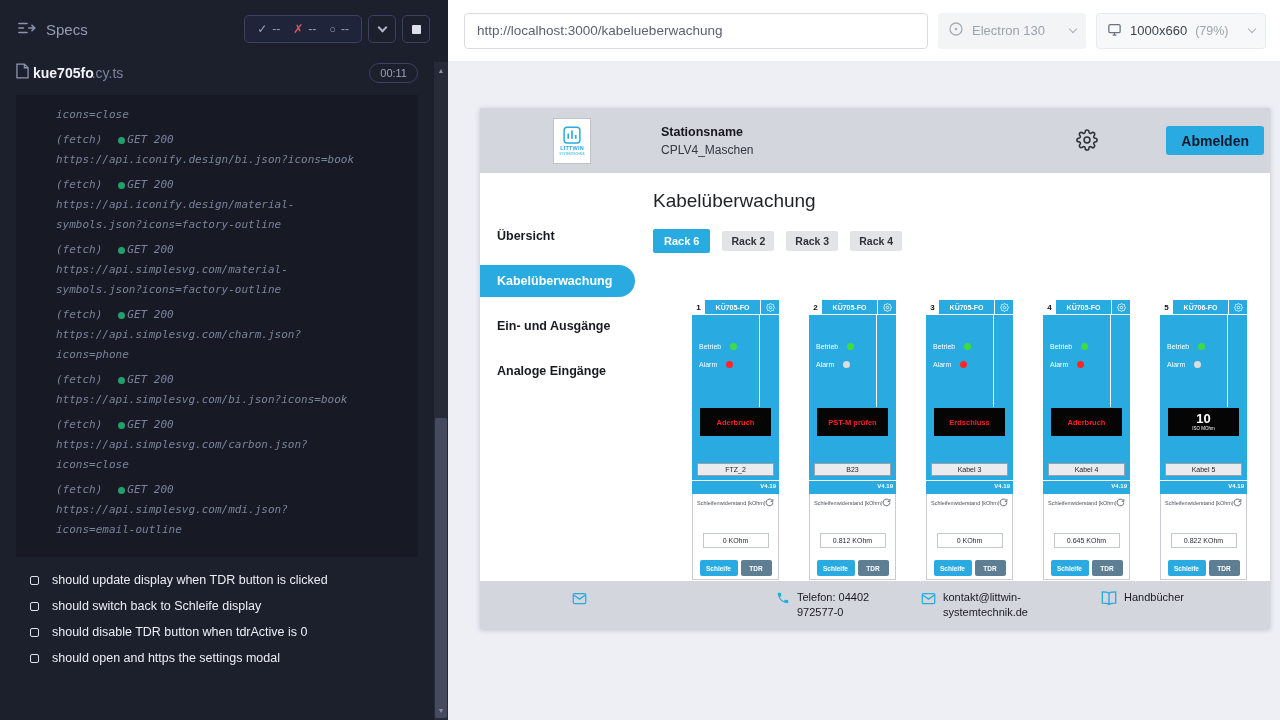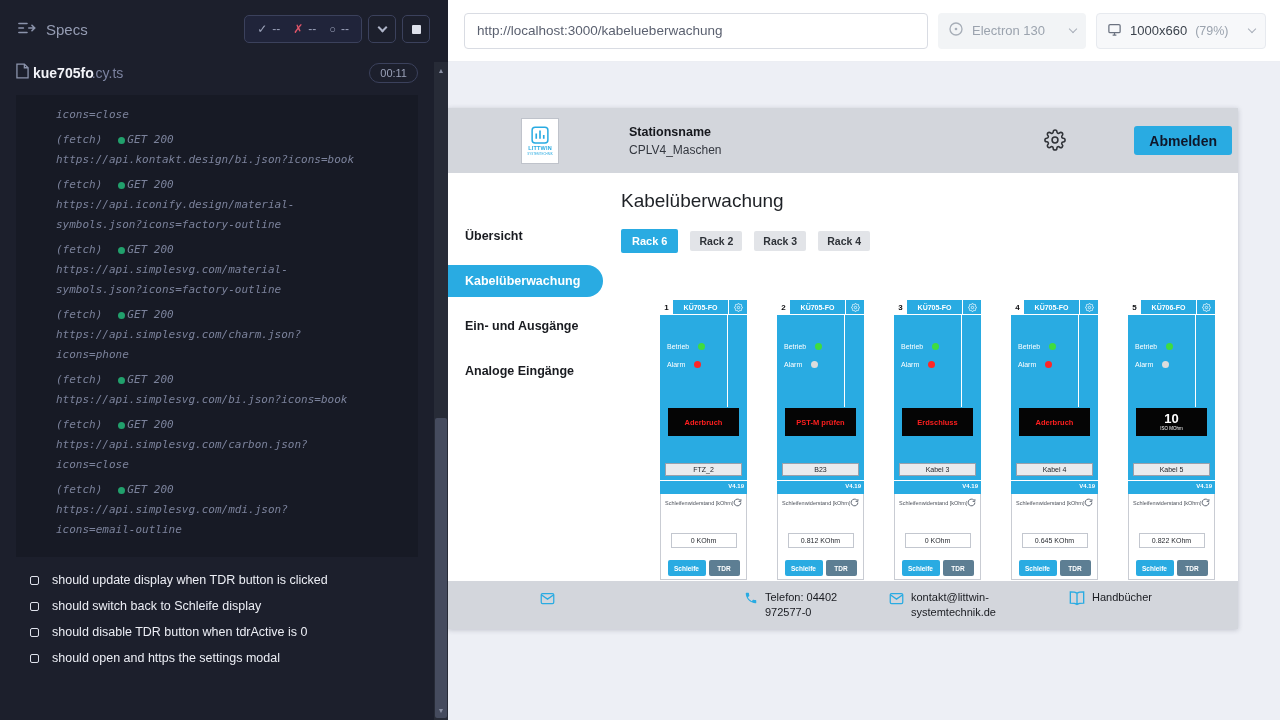--- a/index.html
+++ b/index.html
@@ -39,21 +39,21 @@
 
   
   #aut { flex:1; height:720px; display:flex; flex-direction:column; background:#edeff5; min-width:0;gap:32px; }
   .topbar { height:62px; background:#fff; display:flex; align-items:center; padding:0 14px 0 16px; gap:10px; flex:none; border-bottom:1px solid #eceef3; }
   .url-box { width:464px; height:36px; border:1px solid #d9dce3; border-radius:4px; background:#fff; display:flex; align-items:center; padding:0 12px; color:#5b6170; font-size:13.5px; }
   .pill { height:36px; border-radius:4px; display:flex; align-items:center; gap:8px; padding:0 10px; flex:none; }
   .browser-pill { width:148px; background:#f2f4f6; color:#9ba3ae; font-size:13px; }
   .viewport-pill { width:170px; background:#f7f8fa; border:1px solid #e7eaef; color:#3c434d; font-size:13px; }
   .vp-zoom { color:#9ba3ae; font-size:12.5px; }
   .pill .chev { margin-left:auto; width:6px; height:6px; border-right:1.6px solid #a8aeb9; border-bottom:1.6px solid #a8aeb9; transform:rotate(45deg); margin-top:-3px; }
-  .stage { flex:1; padding:14px 0 0 0; }
+  .stage { flex:1; padding:14px 0 0 32px; }
   .app { width:790px; height:521px; background:#fff; box-shadow:0 1px 5px rgba(30,35,60,.22); display:flex; flex-direction:column; }
 
   .app-header { position:relative; height:65px; background:#d3d6dc; flex:none; display:flex; align-items:center; }
   .logo-box { margin-left:73px; width:38px; height:46px; background:#fff; border:1px solid #bfc3cb; display:flex; flex-direction:column; align-items:center; justify-content:center; gap:1px; flex:none; }
   .logo-text { font-size:5.5px; font-weight:bold; color:#29abe2; letter-spacing:.2px; }
   .logo-sub { font-size:3px; color:#29abe2; }
   .station { margin-left:70px; }
   .station-label { font-size:12.5px; font-weight:bold; color:#15171c; }
   .station-name { font-size:12px; color:#33373f; margin-top:4px; }
   .header-gear { position:absolute; left:596px; top:21px; width:22px; height:22px; }
@@ -166,21 +166,21 @@
       <div class="log-entry">
 
           <div class="log-url">icons=close</div>
         </div>
         <div class="log-entry">
           <div class="log-meta">
             <span class="log-fetch">(fetch)</span>
             <span class="log-dot"></span>
             <span class="log-status">GET 200</span>
           </div>
-          <div class="log-url">https://api.kontakt.design/bi.json?icons=book</div>
+          <div class="log-url">https://api.iconify.design/bi.json?icons=book</div>
         </div>
         <div class="log-entry">
           <div class="log-meta">
             <span class="log-fetch">(fetch)</span>
             <span class="log-dot"></span>
             <span class="log-status">GET 200</span>
           </div>
           <div class="log-url">https://api.iconify.design/material-symbols.json?icons=factory-outline</div>
         </div>
         <div class="log-entry">

